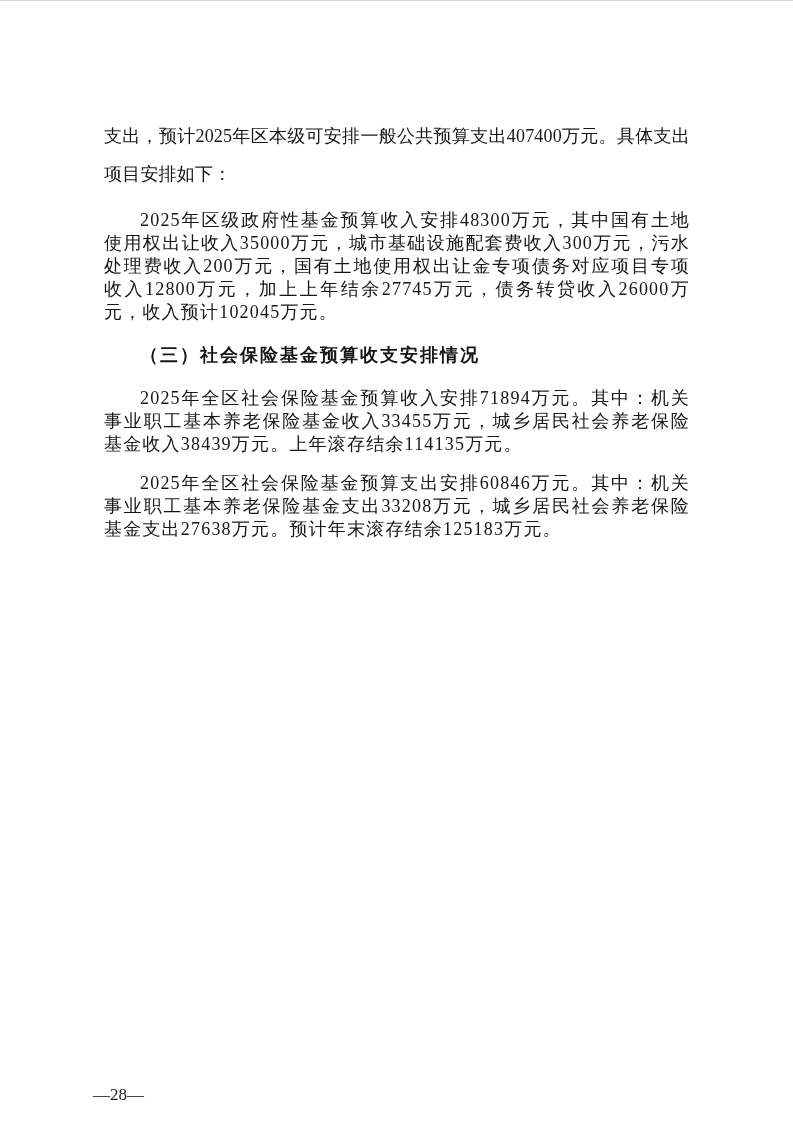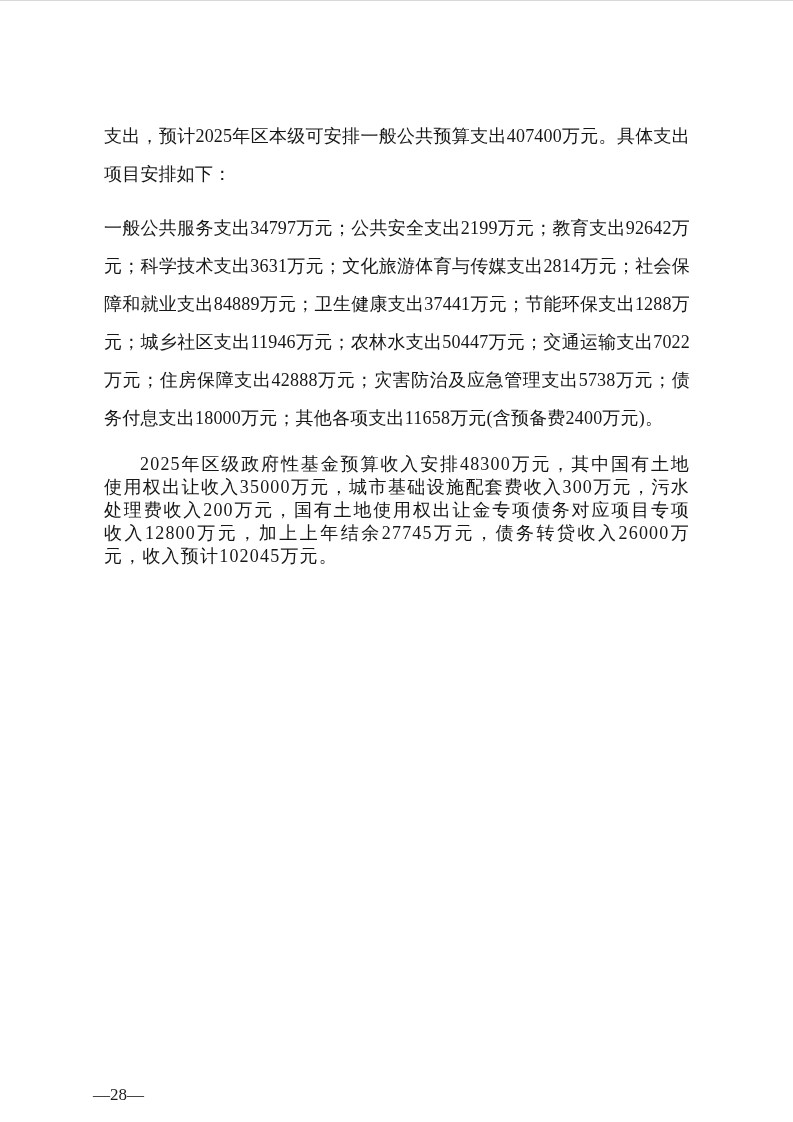--- a/index.html
+++ b/index.html
@@ -62,26 +62,30 @@
     font-family: "Liberation Serif", "DejaVu Serif", serif;
   }
 </style>
 </head>
 <body>
 
 <div class="page-content">
 
   <div class="sec-a">
     <p>支出，预计2025年区本级可安排一般公共预算支出407400万元。具体支出项目安排如下：</p>
-    <p>一般公共服务支出34797万元；公共安全支出2199万元；教育支出92642万元；科学技术支出3631万元；文化旅游体育与传媒支出2814万元；社会保障和就业支出84889万元；卫生健康支出37441万元；节能环保支出1288万元；城乡社区支出11946万元；农林水支出50447万元；交通运输支出7022万元；住房保障支出42888万元；灾害防治及应急管理支出5738万元；债务付息支出18000万元；其他各项支出11658万元(含预备费2400万元)。</p>
   </div>
 
   <div class="sec-b">
     <p class="indent">2025年区级政府性基金预算收入安排48300万元，其中国有土地使用权出让收入35000万元，城市基础设施配套费收入300万元，污水处理费收入200万元，国有土地使用权出让金专项债务对应项目专项收入12800万元，加上上年结余27745万元，债务转贷收入26000万元，收入预计102045万元。</p>
   </div>
 
+  <div class="sec-b">
+    <h3 class="section-heading h3">（三）社会保险基金预算收支安排情况</h3>
+    <p class="indent">2025年全区社会保险基金预算收入安排71894万元。其中：机关事业职工基本养老保险基金收入33455万元，城乡居民社会养老保险基金收入38439万元。上年滚存结余114135万元。</p>
+    <p class="indent">2025年全区社会保险基金预算支出安排60846万元。其中：机关事业职工基本养老保险基金支出33208万元，城乡居民社会养老保险基金支出27638万元。预计年末滚存结余125183万元。</p>
+  </div>
 
   <div class="sec-b">
   </div>
 
 </div>
 
 <div class="page-footer">—28—</div>
 
 </body></html>

